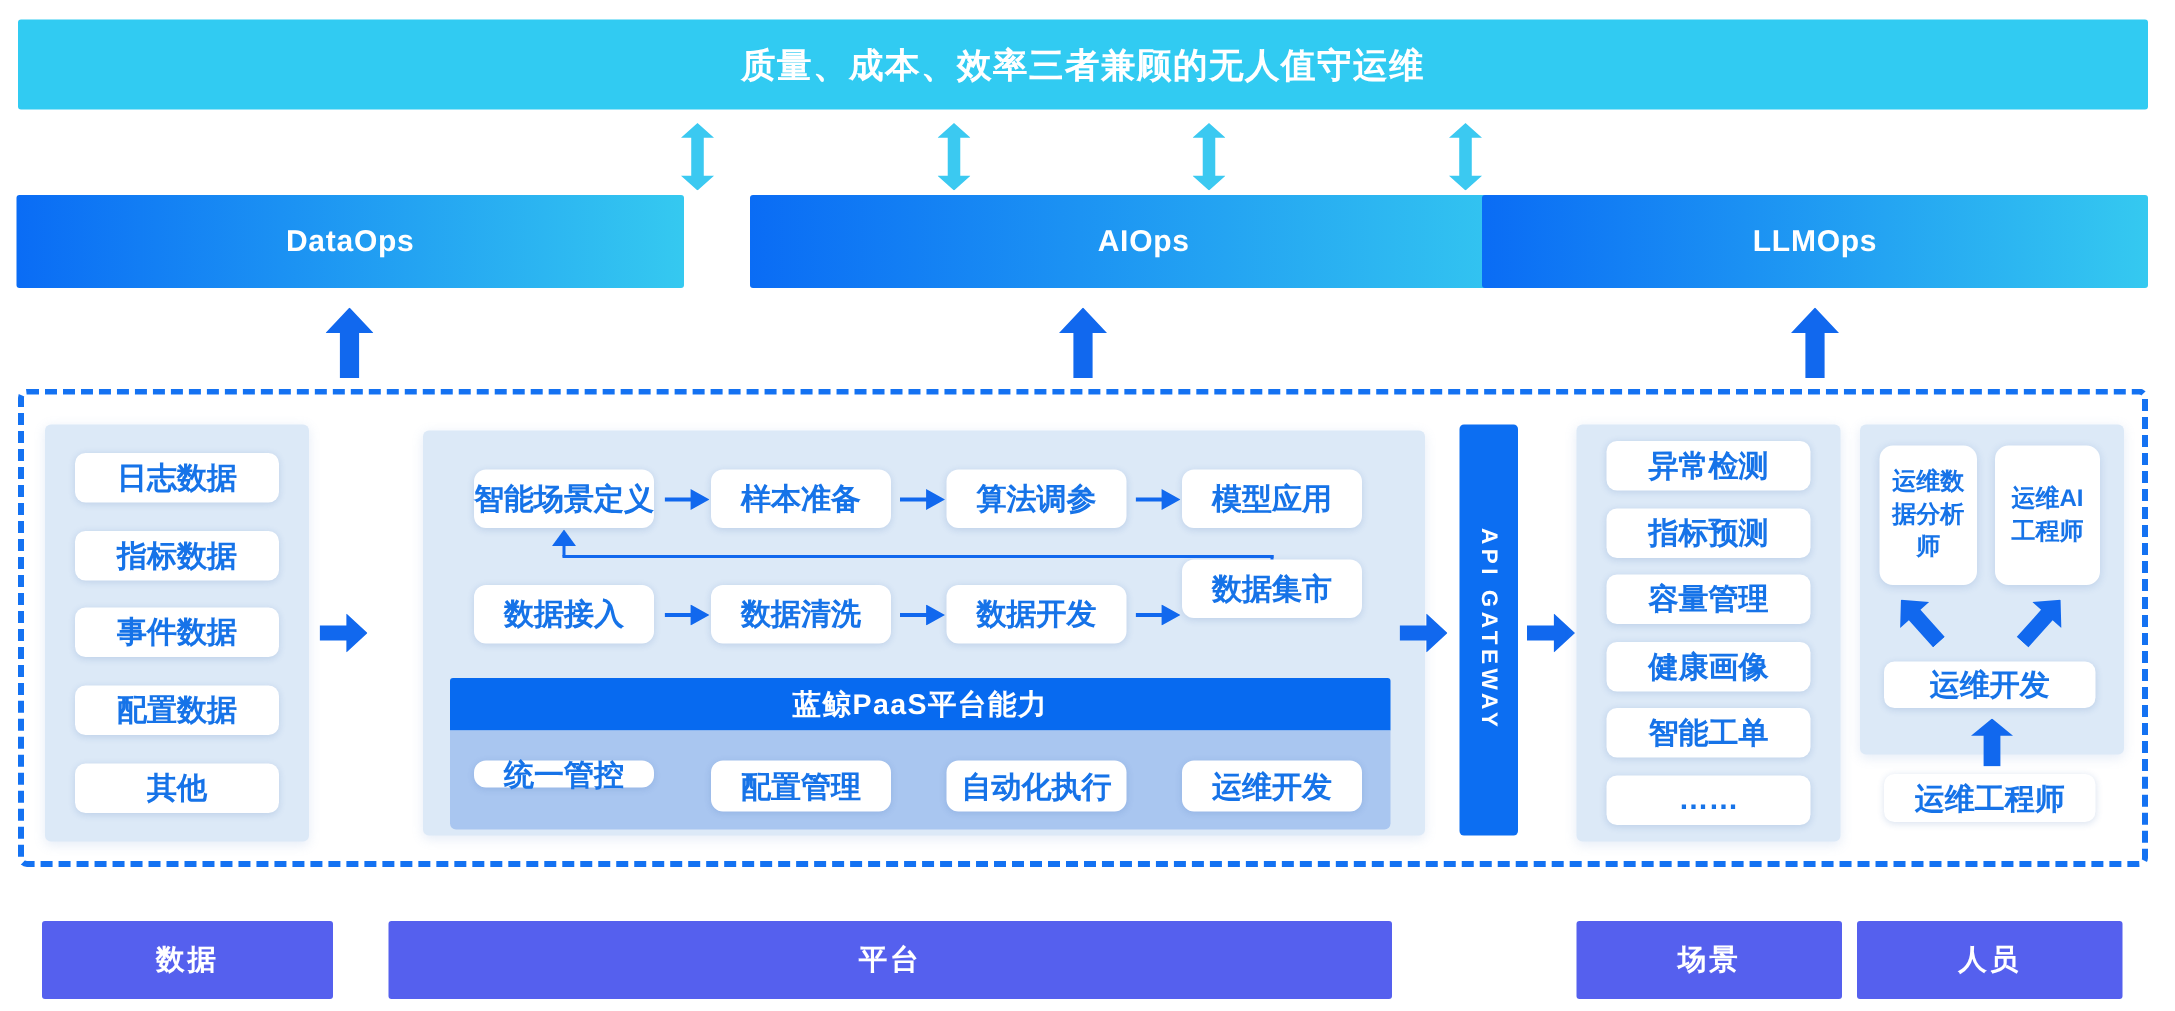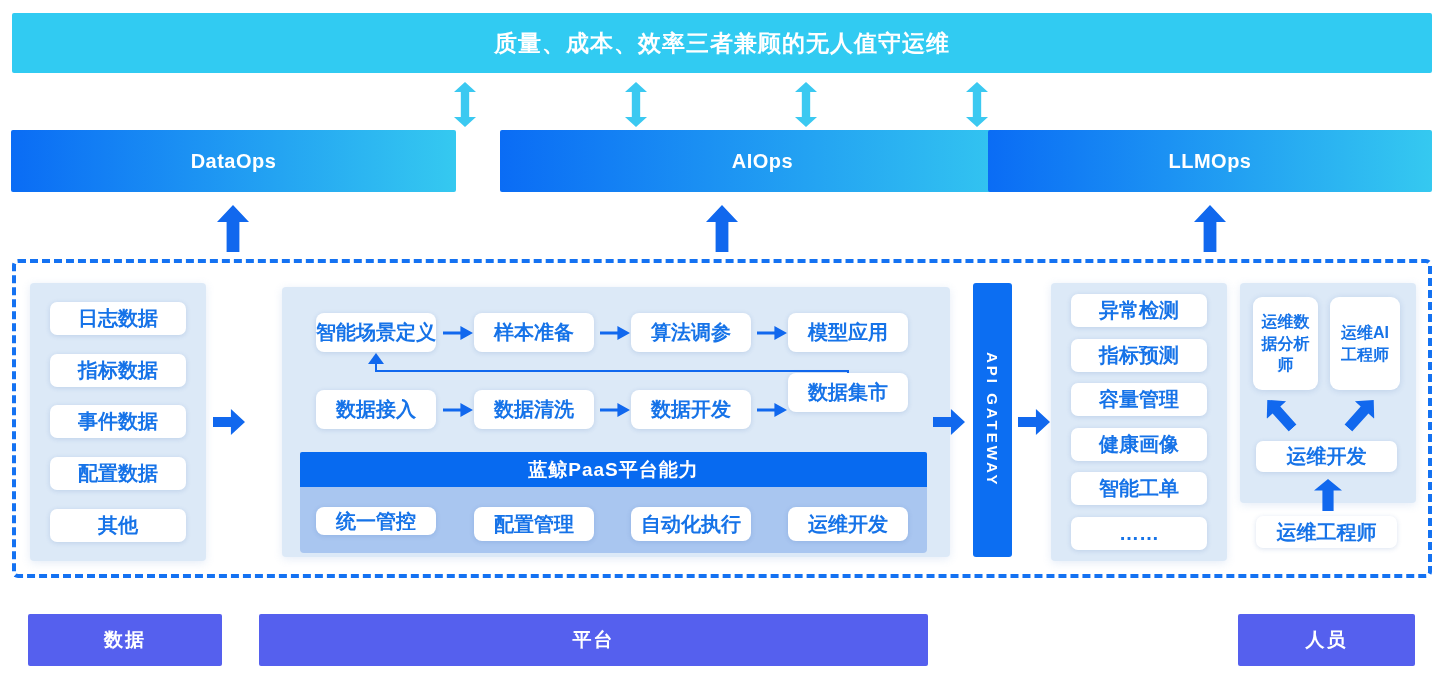--- a/index.html
+++ b/index.html
@@ -128,21 +128,21 @@
     <div class="pill" style="left:349px;top:103px">数据开发</div>
     <div class="pill" style="left:506px;top:86px">数据集市</div>
     <div class="abs flowarrow" style="left:161px;top:116px"></div>
     <div class="abs flowarrow" style="left:318px;top:116px"></div>
     <div class="abs flowarrow" style="left:475px;top:116px"></div>
 
     <div class="abs paasbar">
       <span>蓝鲸PaaS平台能力</span>
     </div>
     <div class="abs subpanel"></div>
-    <div class="pill" style="left:34px;top:220px;height:28px">统一管控</div>
+    <div class="pill" style="left:34px;top:220px;height:18px">统一管控</div>
     <div class="pill" style="left:192px;top:220px;height:34px">配置管理</div>
     <div class="pill" style="left:349px;top:220px;height:34px">自动化执行</div>
     <div class="pill" style="left:506px;top:220px;height:34px">运维开发</div>
   </div>
 
   <div class="abs rarrow" style="left:933px;top:409px"></div>
 
   <div class="abs gateway">
     <span>API GATEWAY</span>
   </div>
@@ -167,17 +167,20 @@
     <div class="abs uparrow" style="left:74px;top:196px;width:28px;height:32px"></div>
     <div class="pill" style="left:16px;top:233px;height:32px">运维工程师</div>
   </div>
 
   <div class="abs bottombar" style="left:28px;width:194px">
     <span>数据</span>
   </div>
   <div class="abs bottombar" style="left:259px;width:669px">
     <span>平台</span>
   </div>
+  <div class="abs bottombar" style="left:1051px;width:177px">
+    <span>场景</span>
+  </div>
   <div class="abs bottombar" style="left:1238px;width:177px">
     <span>人员</span>
   </div>
 
 </div>
 
 </body></html>

